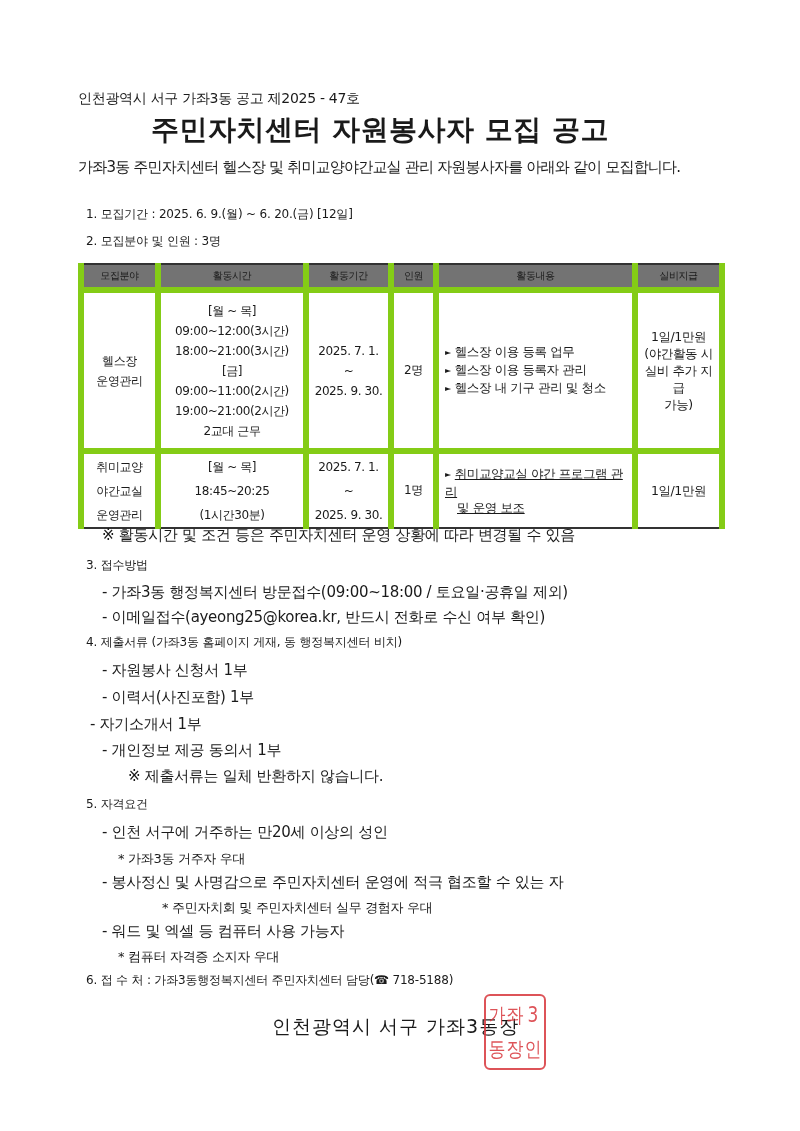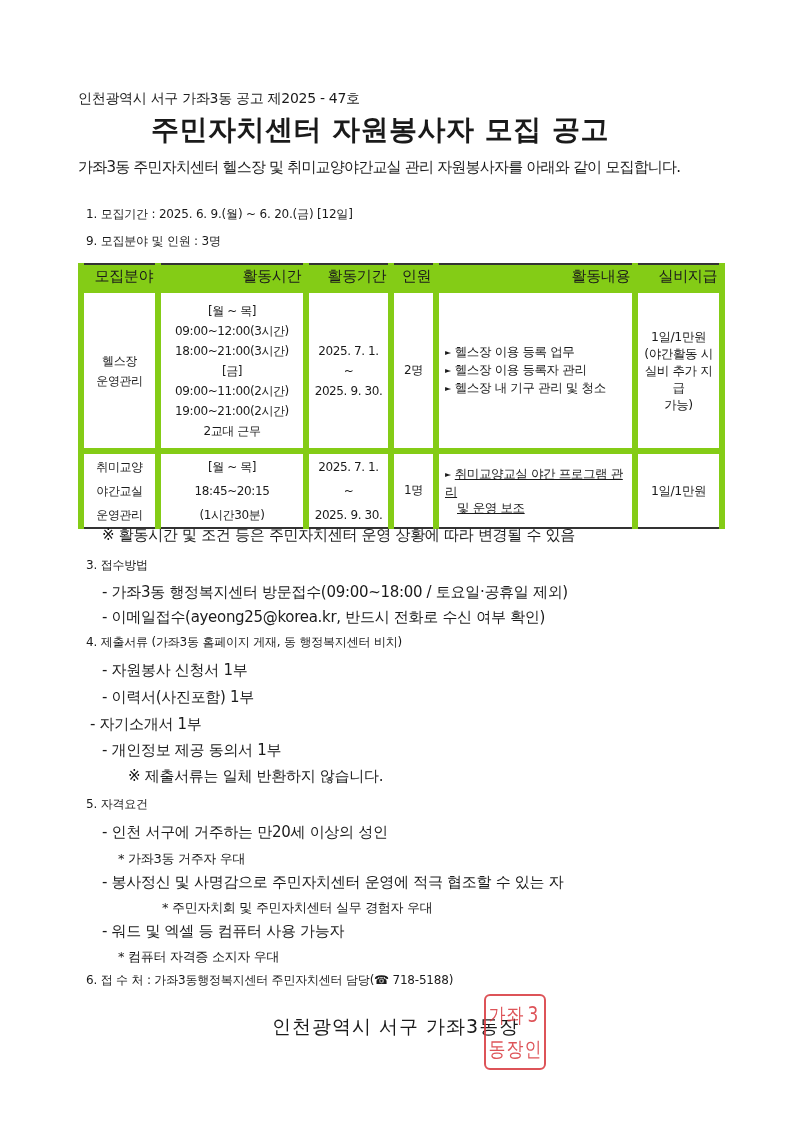--- a/index.html
+++ b/index.html
@@ -17,21 +17,21 @@
   .subnote { font-size: 13px; letter-spacing: -0.3px; }
 
   table.recruit {
     position: absolute; left: 78px; top: 263px; width: 641px;
     border-collapse: collapse; font-size: 12px; letter-spacing: -0.4px;
     table-layout: fixed;
   }
   table.recruit th, table.recruit td {
     border: 6px solid #84cc16; text-align: center; vertical-align: middle; padding: 0 2px;
   }
-  table.recruit thead th { background: #84cc16; font-weight: normal; height: 22px; font-size: 15px; text-align: right; }
+  table.recruit thead th { background: #737373; font-weight: normal; height: 22px; font-size: 10px; }
   table.recruit tr.r1 td { height: 155px; }
   table.recruit tr.r2 td { height: 73px; }
   table.recruit tbody tr:last-child td { border-bottom: 2px solid #333; }
   table.recruit thead tr th { border-top: 2px solid #333; }
   .cell-lines div { line-height: 20px; }
   .r2 .cell-lines div { line-height: 24px; }
   td.activities { text-align: left !important; padding-left: 6px !important; }
   td.activities div { line-height: 16px; font-size: 12.5px; }
   .tri { font-size: 8px; margin-right: 4px; position: relative; top: -1px; }
   .under { text-decoration: underline; }
@@ -48,21 +48,21 @@
   .stamp span { font-weight: normal; transform: scaleY(1.2); display: block; font-size: 17px; }
 </style>
 </head>
 <body>
 
 <div class="abs notice-no">인천광역시 서구 가좌3동 공고 제2025 - 47호</div>
 <div class="abs title">주민자치센터 자원봉사자 모집 공고</div>
 <div class="abs intro">가좌3동 주민자치센터 헬스장 및 취미교양야간교실 관리 자원봉사자를 아래와 같이 모집합니다.</div>
 
 <div class="abs sec" style="left:86px; top:206px;">1. 모집기간 : 2025. 6. 9.(월) ~ 6. 20.(금) [12일]</div>
-<div class="abs sec" style="left:86px; top:233px;">9. 모집분야 및 인원 : 3명</div>
+<div class="abs sec" style="left:86px; top:233px;">2. 모집분야 및 인원 : 3명</div>
 
 <table class="recruit">
   <colgroup>
     <col style="width:77px">
       <col style="width:148px">
       <col style="width:85px">
       <col style="width:45px">
       <col style="width:199px">
       <col style="width:87px">
   </colgroup>
@@ -110,21 +110,21 @@
       </td>
     </tr>
     <tr class="r2">
       <td class="cell-lines">
         <div>취미교양</div>
         <div>야간교실</div>
         <div>운영관리</div>
       </td>
       <td class="cell-lines">
         <div>[월 ~ 목]</div>
-        <div>18:45~20:15</div>
+        <div>18:45~20:25</div>
         <div>(1시간30분)</div>
       </td>
       <td class="cell-lines">
         <div>2025. 7. 1.</div>
         <div>~</div>
         <div>2025. 9. 30.</div>
       </td>
       <td>1명</td>
       <td class="activities">
         <div><span class="tri">►</span><span class="under">취미교양교실 야간 프로그램 관리</span></div>

